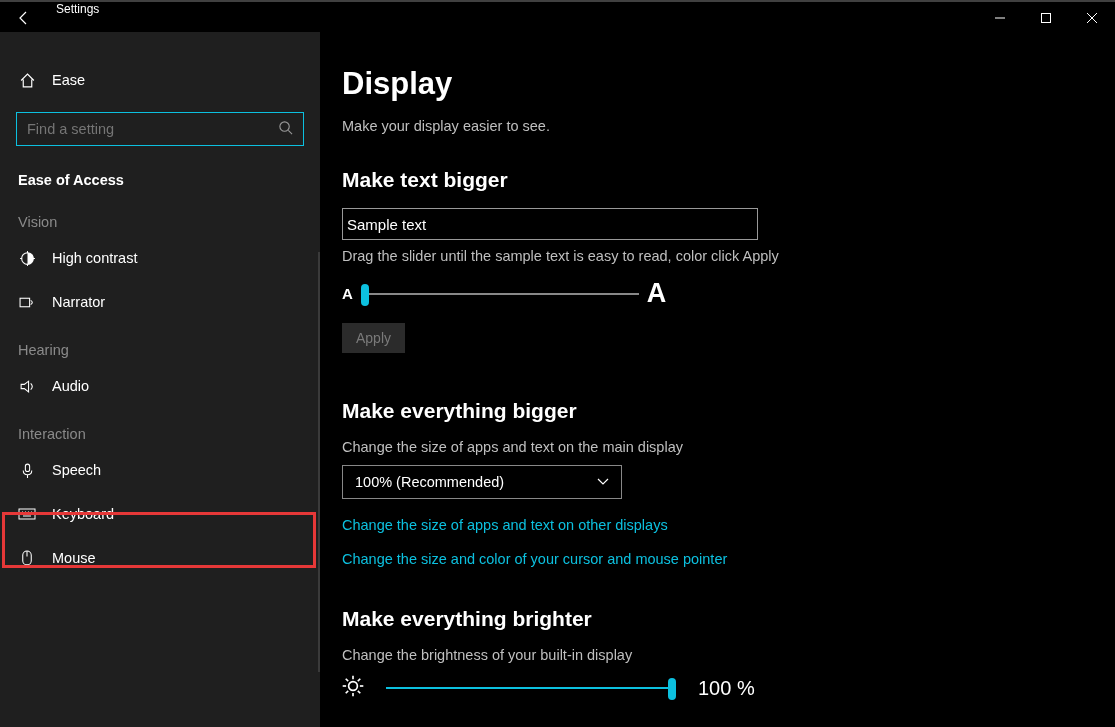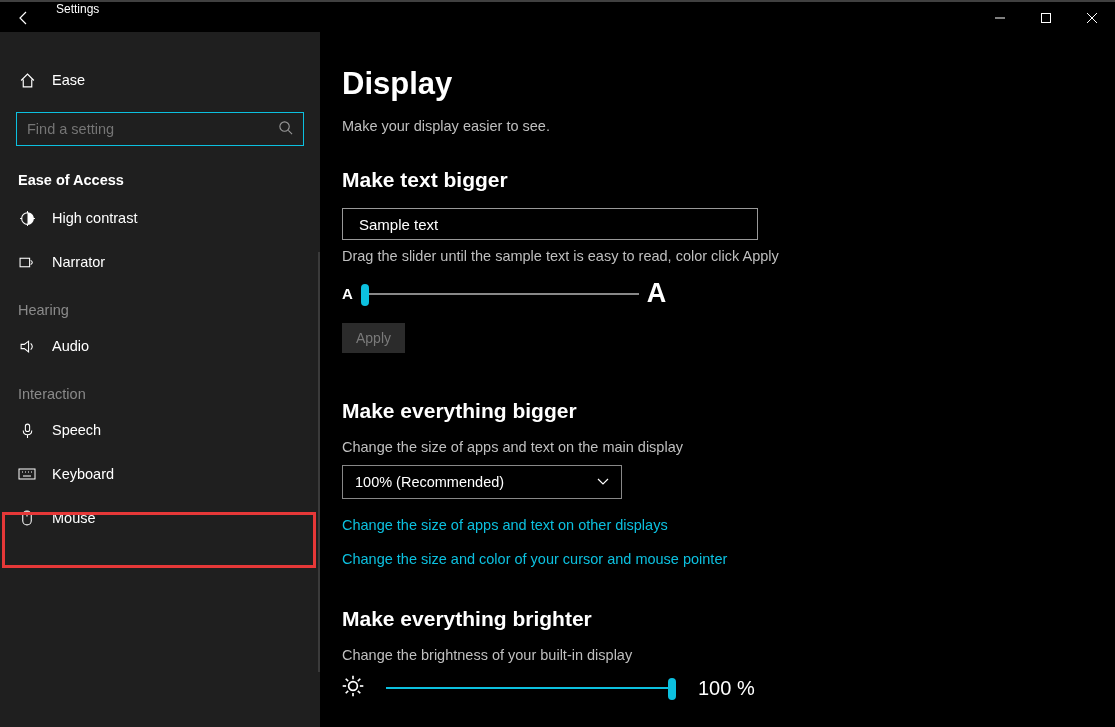--- a/index.html
+++ b/index.html
@@ -21,21 +21,21 @@
     .search-icon { color:#999; }
     .sb-header { padding:16px 18px 8px; font-size:14.5px; font-weight:600; }
     .sb-cat { padding:18px 18px 6px; font-size:14.5px; color:#8a8a8a; }
     .sb-item.selected { background:#3a3a3a; }
     .highlight-box { position:absolute; left:2px; top:480px; width:314px; height:56px; border:3px solid #e63838; pointer-events:none; }
     .sb-scroll-hint { position:absolute; right:0; top:220px; width:2px; height:420px; background:#3a3a3a; }
     .main { flex:1; background:#000; padding:34px 0 0 22px; overflow:auto; }
     .page-title { font-size:31px; font-weight:600; margin-bottom:16px; }
     .subtitle { font-size:14.5px; color:#bfbfbf; margin-bottom:34px; }
     .section-h { font-size:21px; font-weight:600; margin-bottom:16px; }
-    .sample-box { width:416px; height:32px; border:1px solid #999; display:flex; align-items:center; padding:0 16px; font-size:15px; }
+    .sample-box { width:416px; height:32px; border:1px solid #999; display:flex; align-items:center; padding:0 4px; font-size:15px; }
     .hint { font-size:14.5px; color:#bfbfbf; margin-top:8px; }
     .slider-row { display:flex; align-items:center; gap:8px; margin-top:14px; }
     .slider-track { position:relative; width:278px; height:2px; background:#888; }
     .slider-thumb { position:absolute; top:-9px; width:8px; height:22px; background:#0cc0df; border-radius:4px; }
     .apply-btn { margin-top:14px; background:#2b2b2b; border:none; color:#7a7a7a; padding:7px 14px; font-size:14px; cursor:default; }
     .section2 { margin-top:46px; }
     .label-sm { font-size:14.5px; color:#bfbfbf; margin-top:12px; margin-bottom:10px; }
     .dropdown { width:280px; height:34px; border:1px solid #888; display:flex; align-items:center; justify-content:space-between; padding:0 12px; font-size:14.5px; cursor:pointer; }
     .link { color:#0cc0df; font-size:14.5px; margin-top:18px; cursor:pointer; display:block; }
     .section3 { margin-top:40px; }
@@ -92,20 +92,21 @@
             <svg width="15" height="15" viewBox="0 0 16 16">
                 <circle cx="7" cy="7" r="5" stroke="#999" stroke-width="1.2" fill="none"></circle>
                 <line x1="11" y1="11" x2="15" y2="15" stroke="#999" stroke-width="1.2"></line>
               </svg>
           </span>
         </div>
       </div>
 
       <div class="sb-header">Ease of Access</div>
 
+      <div class="sb-cat">Vision</div>
 
       <div class="sb-item">
         <span class="sb-icon">
           <svg width="17" height="17" viewBox="0 0 16 16">
               <circle cx="8" cy="8" r="5.5" stroke="#fff" stroke-width="1" fill="none"></circle>
               <path d="M8 2.5 A5.5 5.5 0 0 1 8 13.5 Z" fill="#fff"></path>
               <line x1="1" y1="8" x2="3" y2="8" stroke="#fff"></line>
               <line x1="13" y1="8" x2="15" y2="8" stroke="#fff"></line>
               <line x1="8" y1="1" x2="8" y2="3" stroke="#fff"></line>
               <line x1="8" y1="13" x2="8" y2="15" stroke="#fff"></line>

